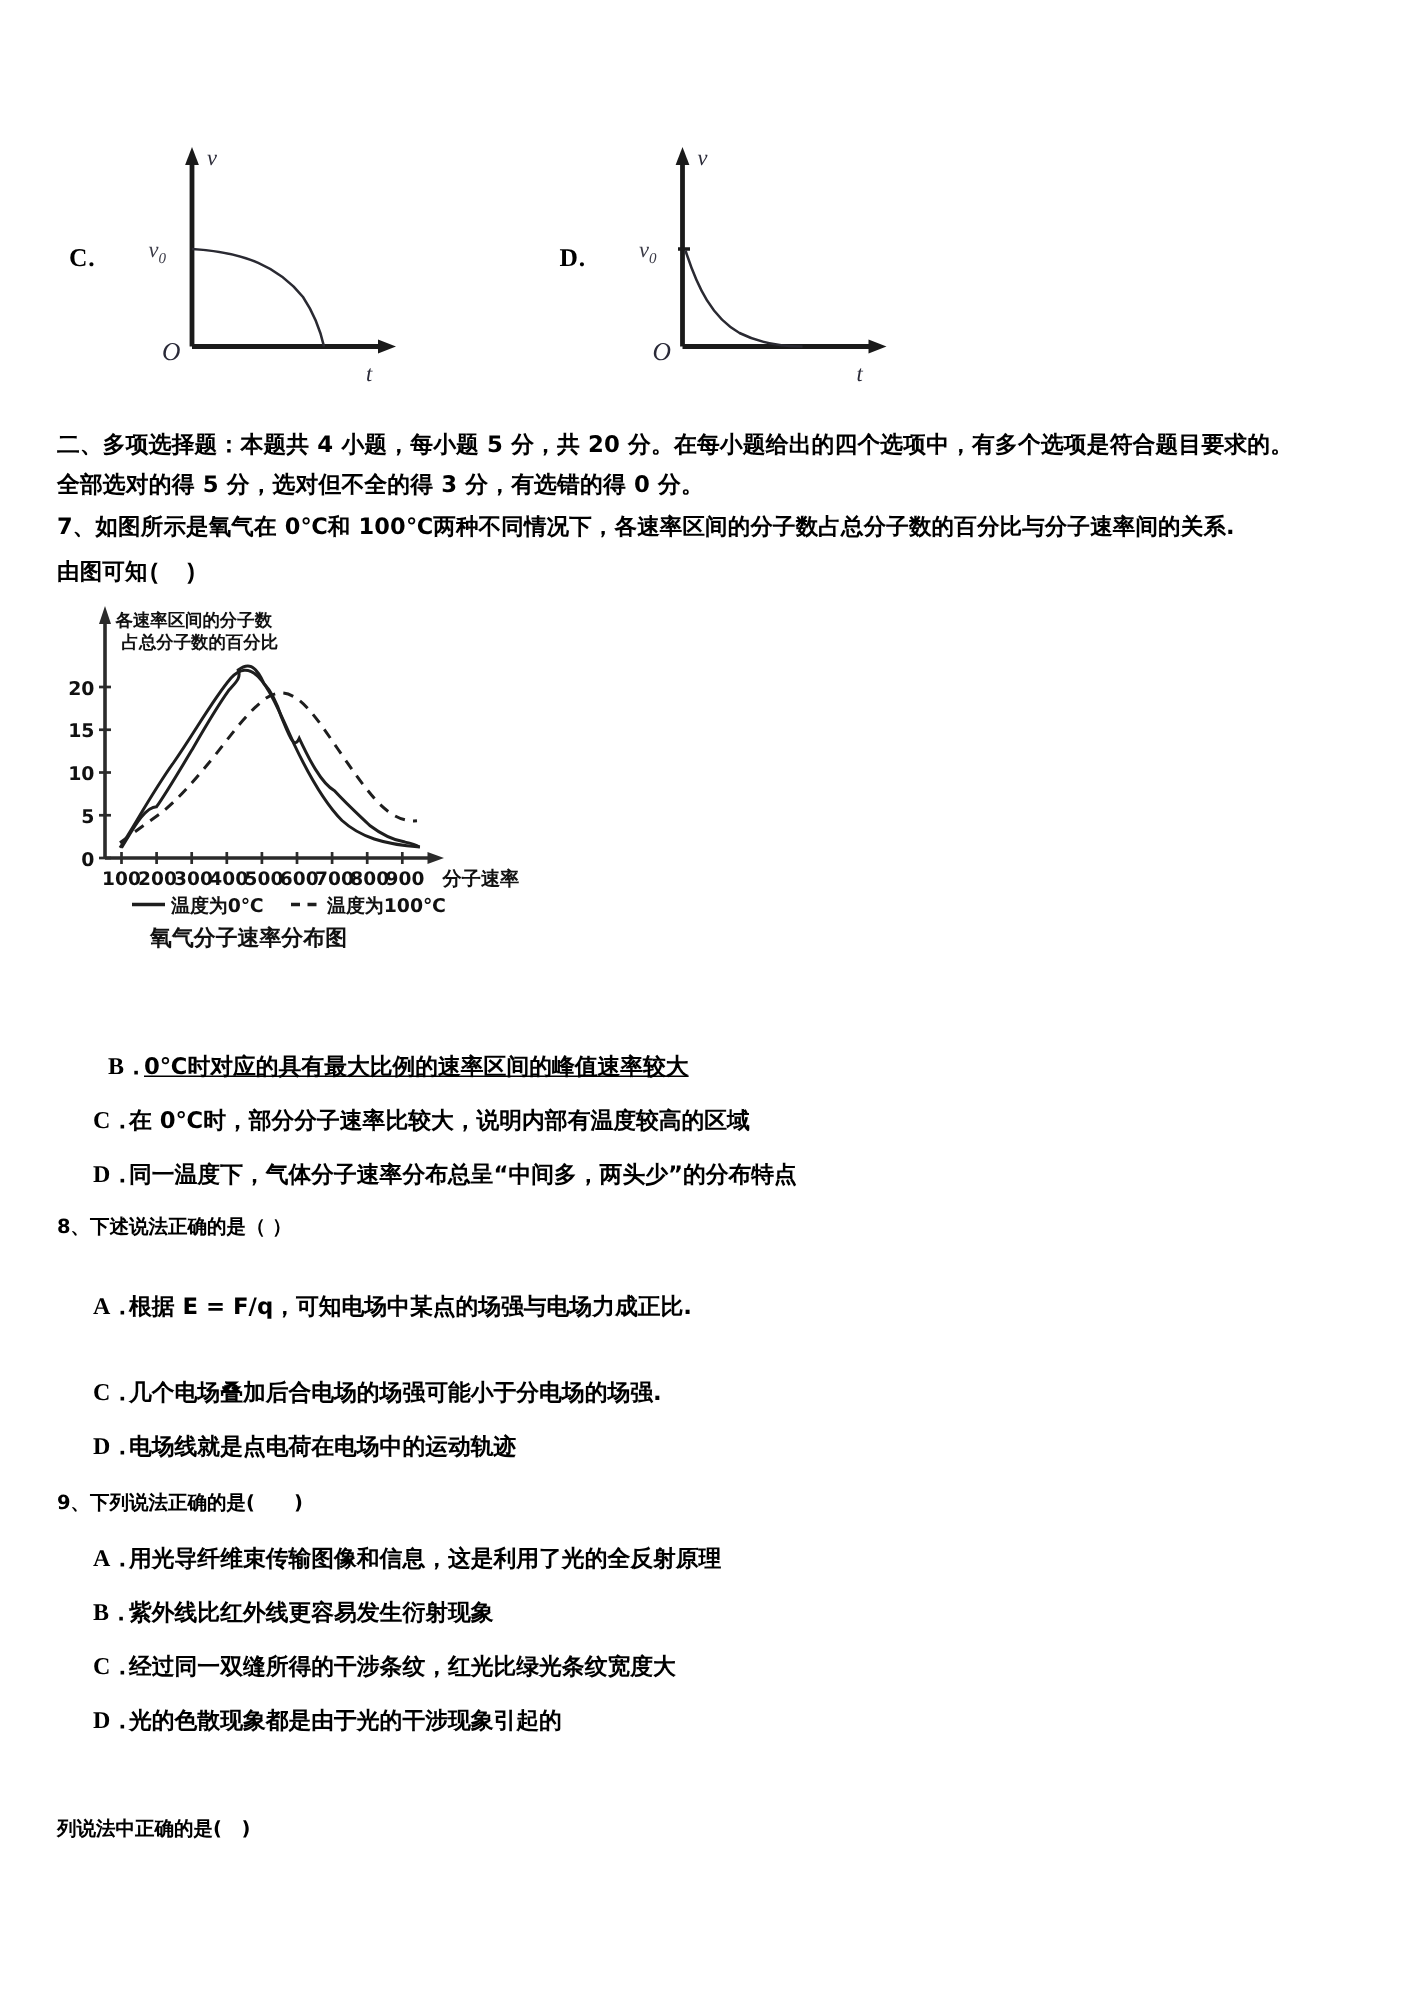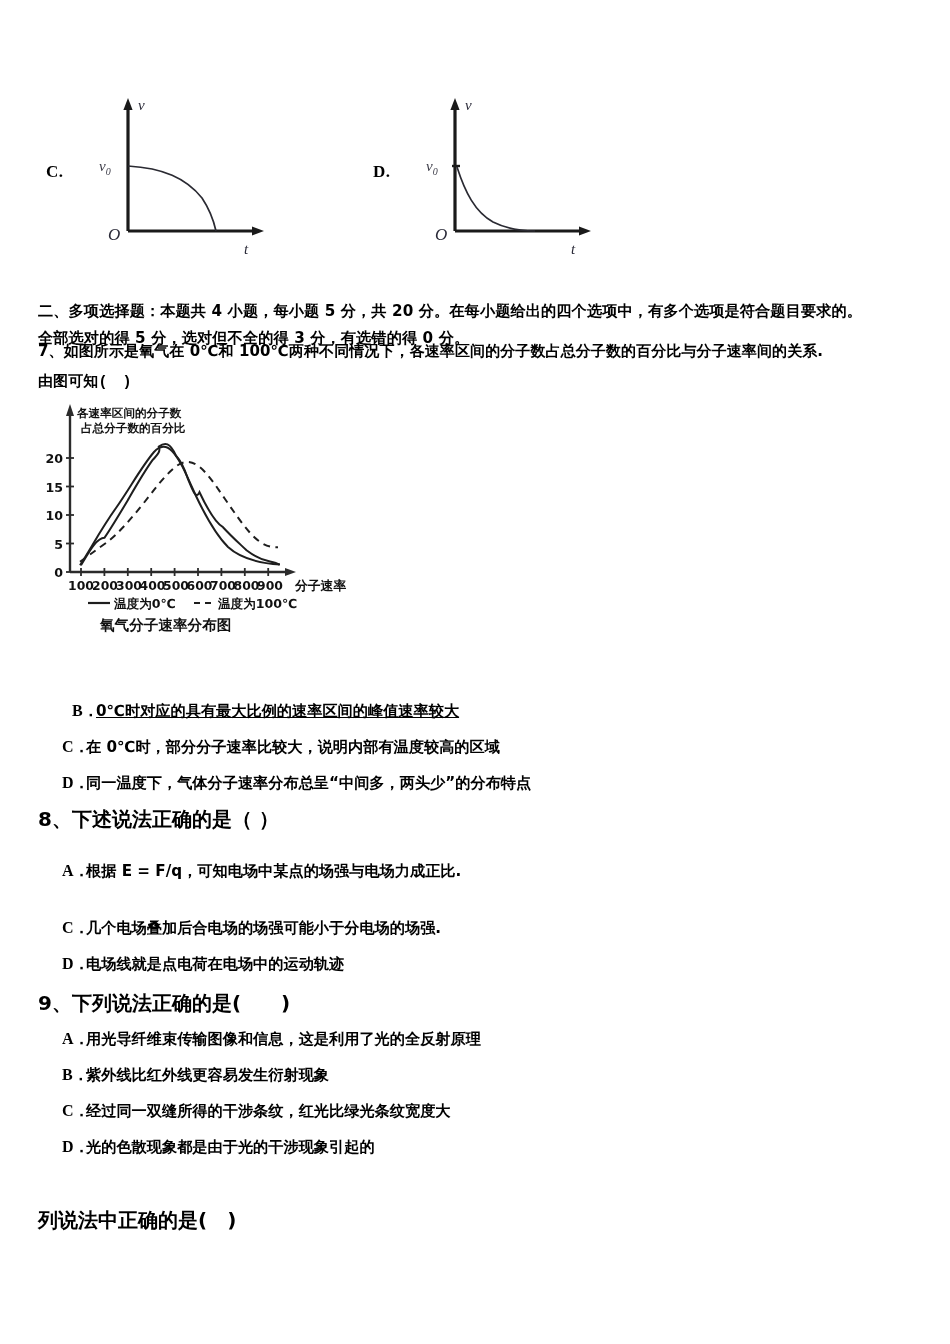--- a/index.html
+++ b/index.html
@@ -58,21 +58,21 @@
     position: absolute;
     font-family: "DejaVu Sans", "Liberation Sans", sans-serif;
     font-size: 15px;
     line-height: 27px;
     color: #000;
     letter-spacing: 0.1px;
   }
   .sec-head {
     left: 38px;
     width: 885px;
-    top: 298px;
+    top: 283px;
     font-weight: bold;
     font-size: 15.2px;
     line-height: 27px;
   }
   .q7-stem {
     left: 38px;
     width: 890px;
     top: 338px;
     font-weight: bold;
   }
@@ -95,21 +95,21 @@
   .opt-row .lbl {
     display: inline-block;
     width: 24px;
     font-family: "Liberation Serif", "DejaVu Serif", serif;
     font-weight: bold;
     font-size: 16px;
   }
   .qnum {
     position: absolute;
     font-family: "DejaVu Sans", "Liberation Sans", sans-serif;
-    font-size: 20px;
+    font-size: 13px;
     font-weight: bold;
     line-height: 22px;
     white-space: nowrap;
   }
   .mathit { font-style: italic; font-family: "Liberation Serif","DejaVu Serif",serif; }
   sup { font-size: 0.68em; vertical-align: super; line-height: 0; }
 
   
   .chart-wrap {
     position: absolute;

